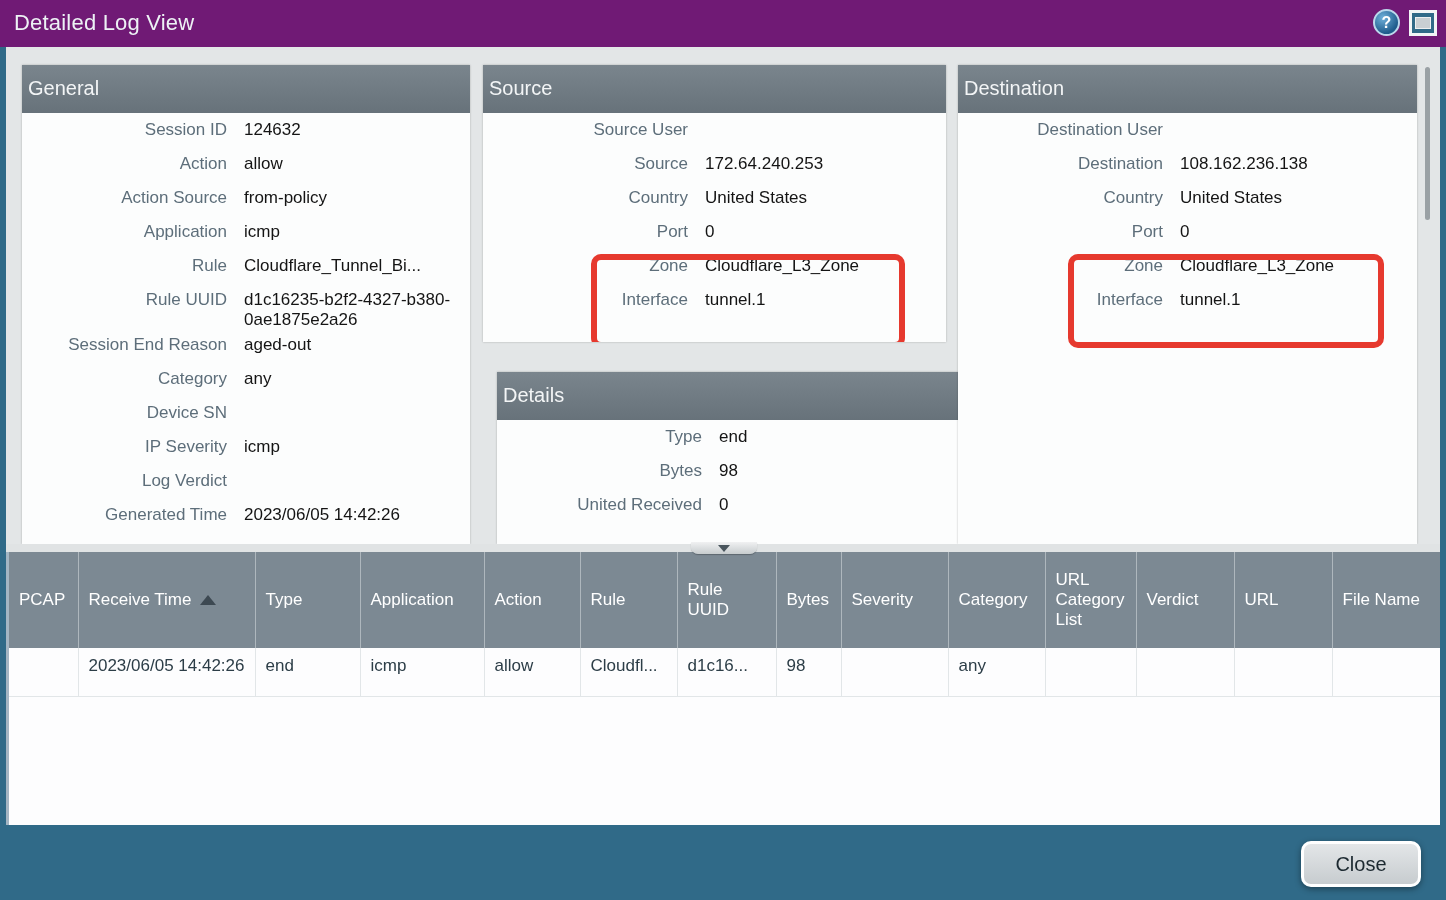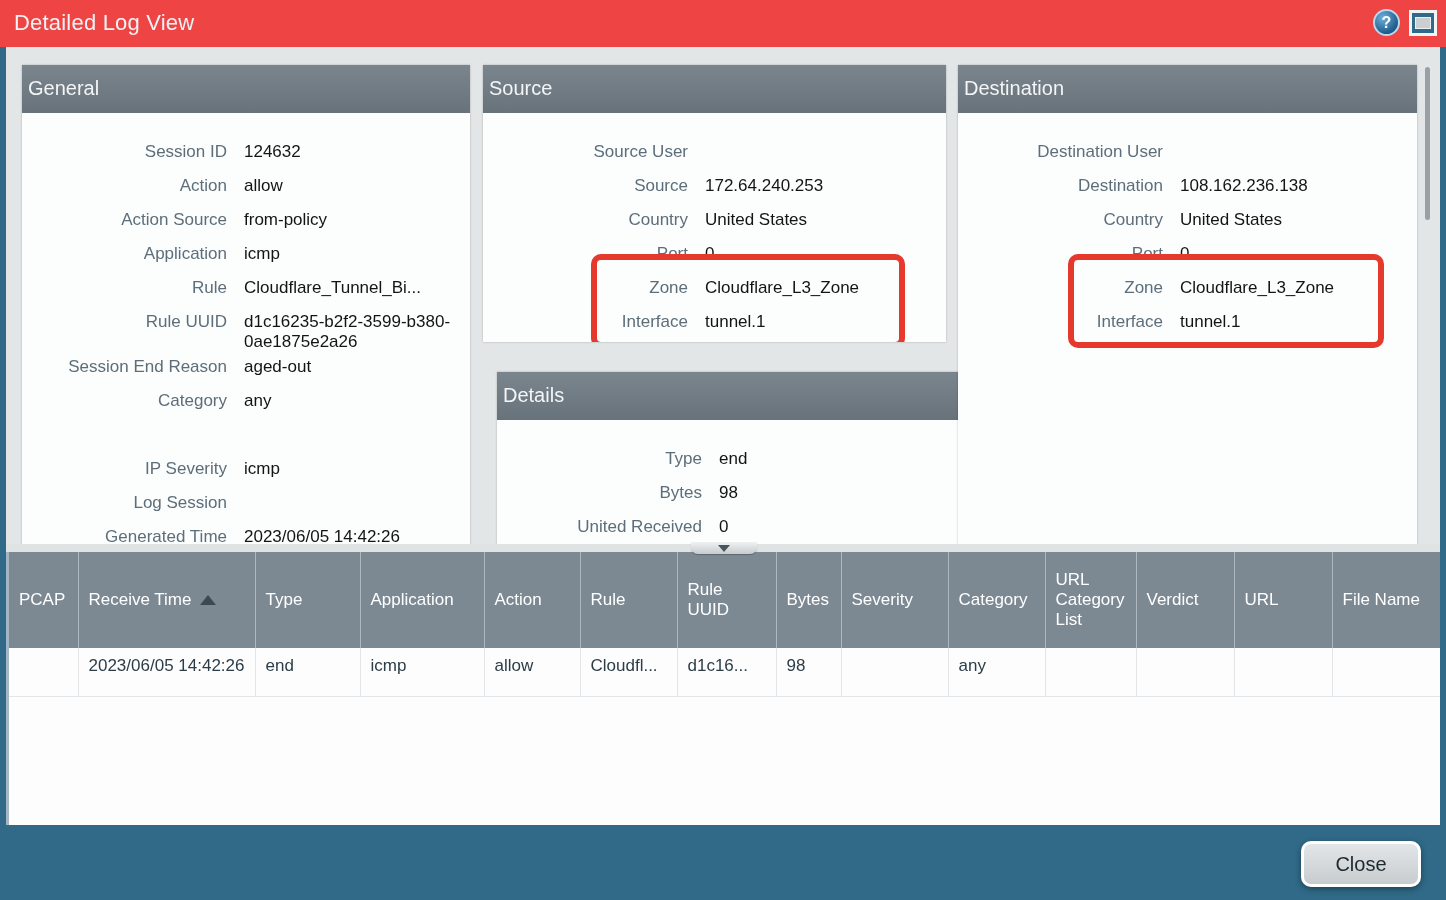--- a/index.html
+++ b/index.html
@@ -1,37 +1,37 @@
 <!DOCTYPE html>
 <html><head>
 <meta charset="utf-8">
 <style>
   html,body{margin:0;padding:0;}
   body{font-family:"Liberation Sans", sans-serif; -webkit-font-smoothing:antialiased;}
   .stage{position:relative;width:1446px;height:900px;background:#306A88;overflow:hidden;}
 
   
-  .titlebar{position:absolute;top:0;left:0;right:0;height:47px;background:#ef4444;}
+  .titlebar{position:absolute;top:0;left:0;right:0;height:47px;background:#701a75;}
   .titlebar .title{position:absolute;left:14px;top:10px;font-size:22px;color:#EDF2F5;letter-spacing:.2px;}
   .tb-icons{position:absolute;right:9px;top:9px;display:flex;align-items:center;gap:9px;}
   .help-icon{width:27px;height:27px;border-radius:50%;background:radial-gradient(circle at 35% 30%,#6FB0DA,#1E5C8C 70%);
     border:2px solid #BBD8EC;box-sizing:border-box;color:#fff;font-size:16px;font-weight:bold;
     display:flex;align-items:center;justify-content:center;cursor:pointer;}
   .screen-icon{width:28px;height:26px;border:3px solid #F2F5F6;box-sizing:border-box;background:#306A88;
     display:flex;align-items:flex-start;justify-content:center;cursor:pointer;}
   .screen-icon .inner{margin-top:4px;width:14px;height:10px;background:#C9CfD3;border:1px solid #EDEFF0;}
 
   
   .content-area{position:absolute;top:47px;left:6px;right:6px;height:497px;background:#E3E6E7;overflow:hidden;}
   .v-scrollbar{position:absolute;right:10px;top:20px;width:5px;height:153px;background:#9AA1A5;border-radius:3px;cursor:pointer;}
 
   .panel{position:absolute;background:#FCFDFD;box-shadow:0 0 2px rgba(0,0,0,.25);overflow:hidden;}
   .panel-header{height:48px;background:linear-gradient(#7A858D,#67727A);color:#F3F5F6;font-size:20px;
     line-height:47px;padding-left:6px;}
-  .panel-body{position:relative;padding-top:24px;}
+  .panel-body{position:relative;padding-top:2px;}
   .kv{display:flex;min-height:34px;box-sizing:border-box;font-size:17px;}
   .kv .k{width:205px;flex:none;text-align:right;color:#5D6E7A;padding-top:5px;}
   .kv .v{flex:1;padding-left:17px;padding-top:5px;color:#141414;word-wrap:break-word;max-width:228px;}
 
   #panel-general{left:16px;top:18px;width:448px;height:479px;}
   #panel-source{left:477px;top:18px;width:463px;height:277px;}
   #panel-details{left:491px;top:325px;width:463px;height:172px;}
   #panel-destination{left:952px;top:18px;width:459px;height:479px;}
 
   .hl-box{position:absolute;border:6px solid #E6392E;border-radius:10px;height:82px;top:189px;pointer-events:none;}
@@ -100,39 +100,40 @@
         <div class="kv">
             <span class="k">Application</span>
             <span class="v">icmp</span>
           </div>
         <div class="kv">
             <span class="k">Rule</span>
             <span class="v">Cloudflare_Tunnel_Bi...</span>
           </div>
         <div class="kv">
             <span class="k">Rule UUID</span>
-            <span class="v" style="max-width:212px">d1c16235-b2f2-3599-b380-0ae1875e2a26</span>
+            <span class="v" style="max-width:212px">d1c16235-b2f2-4327-b380-0ae1875e2a26</span>
           </div>
         <div class="kv">
             <span class="k">Session End Reason</span>
             <span class="v">aged-out</span>
           </div>
         <div class="kv">
             <span class="k">Category</span>
             <span class="v">any</span>
           </div>
         <div class="kv">
+            <span class="k">Device SN</span>
             <span class="v"></span>
           </div>
         <div class="kv">
             <span class="k">IP Severity</span>
             <span class="v">icmp</span>
           </div>
         <div class="kv">
-            <span class="k">Log Session</span>
+            <span class="k">Log Verdict</span>
             <span class="v"></span>
           </div>
         <div class="kv">
             <span class="k">Generated Time</span>
             <span class="v">2023/06/05 14:42:26</span>
           </div>
       </div>
     </div>
 
     <div class="panel" id="panel-source">

